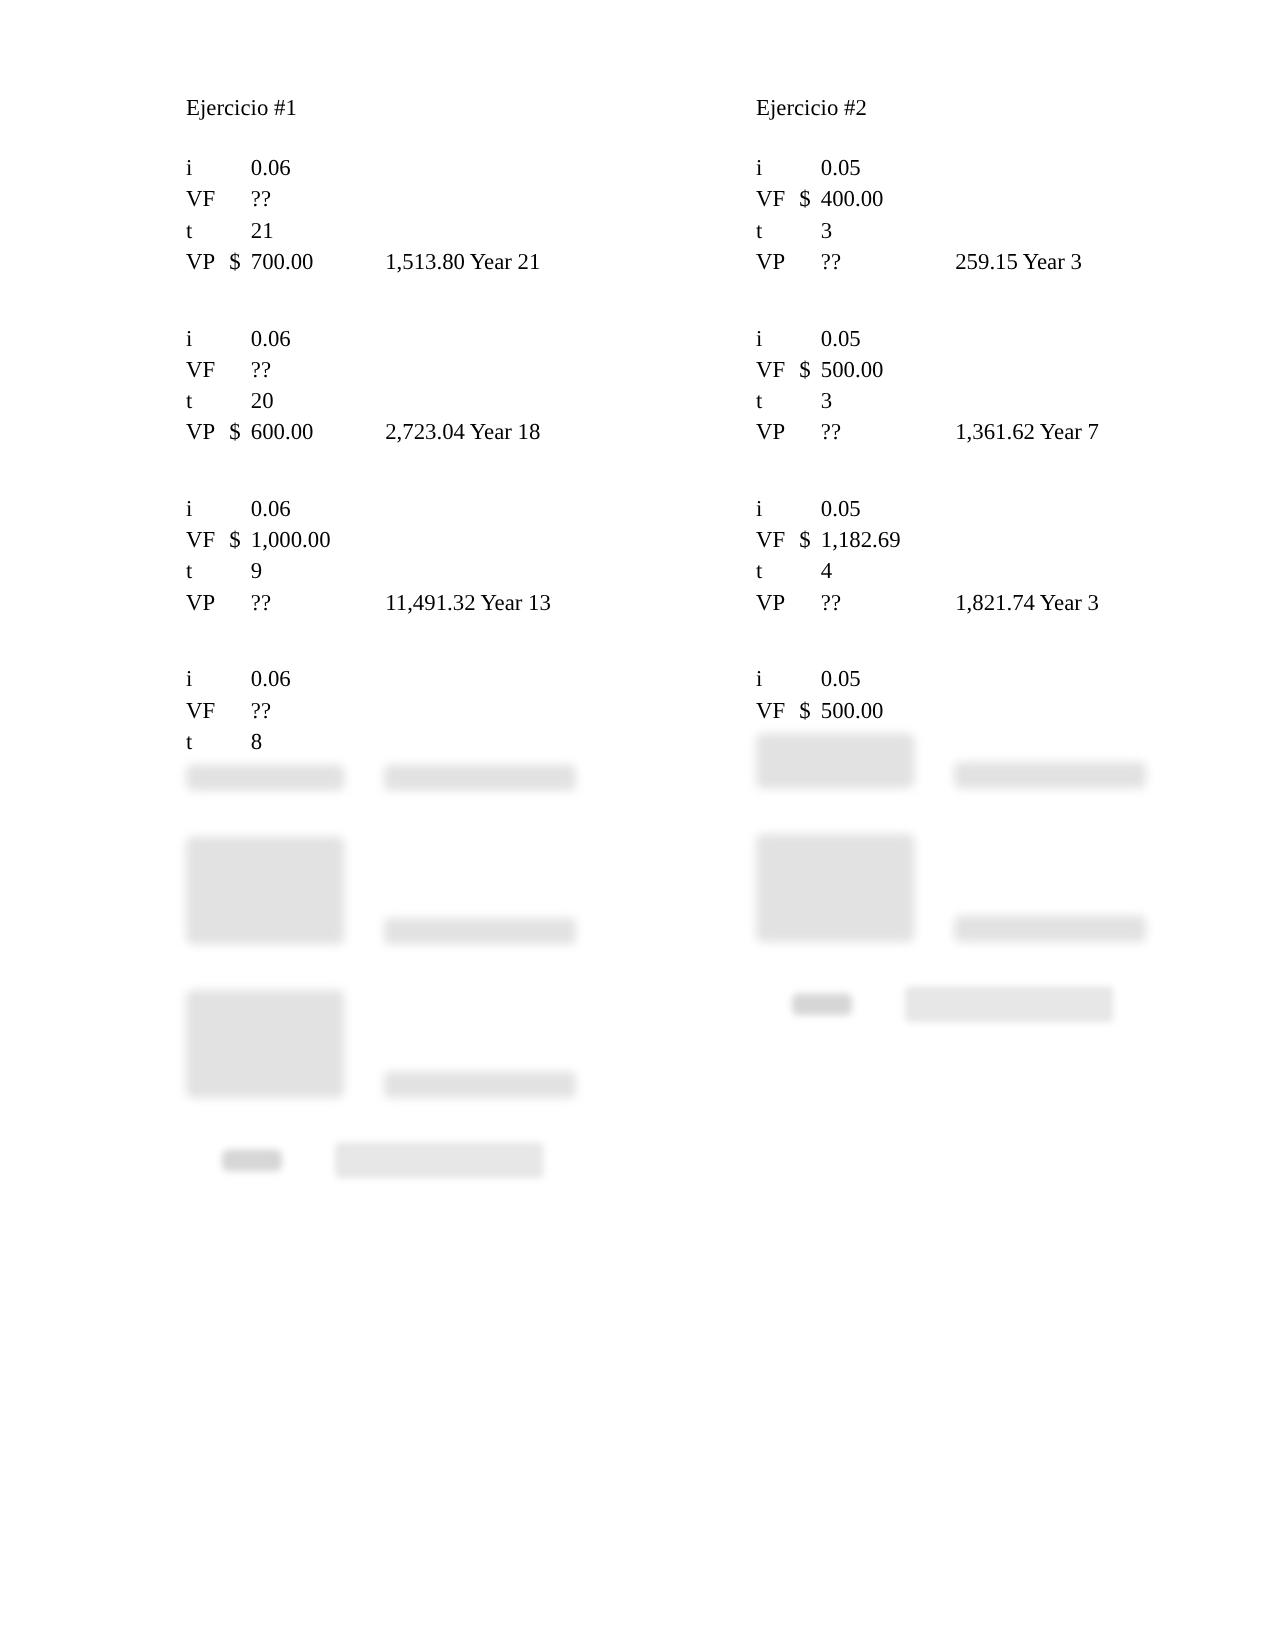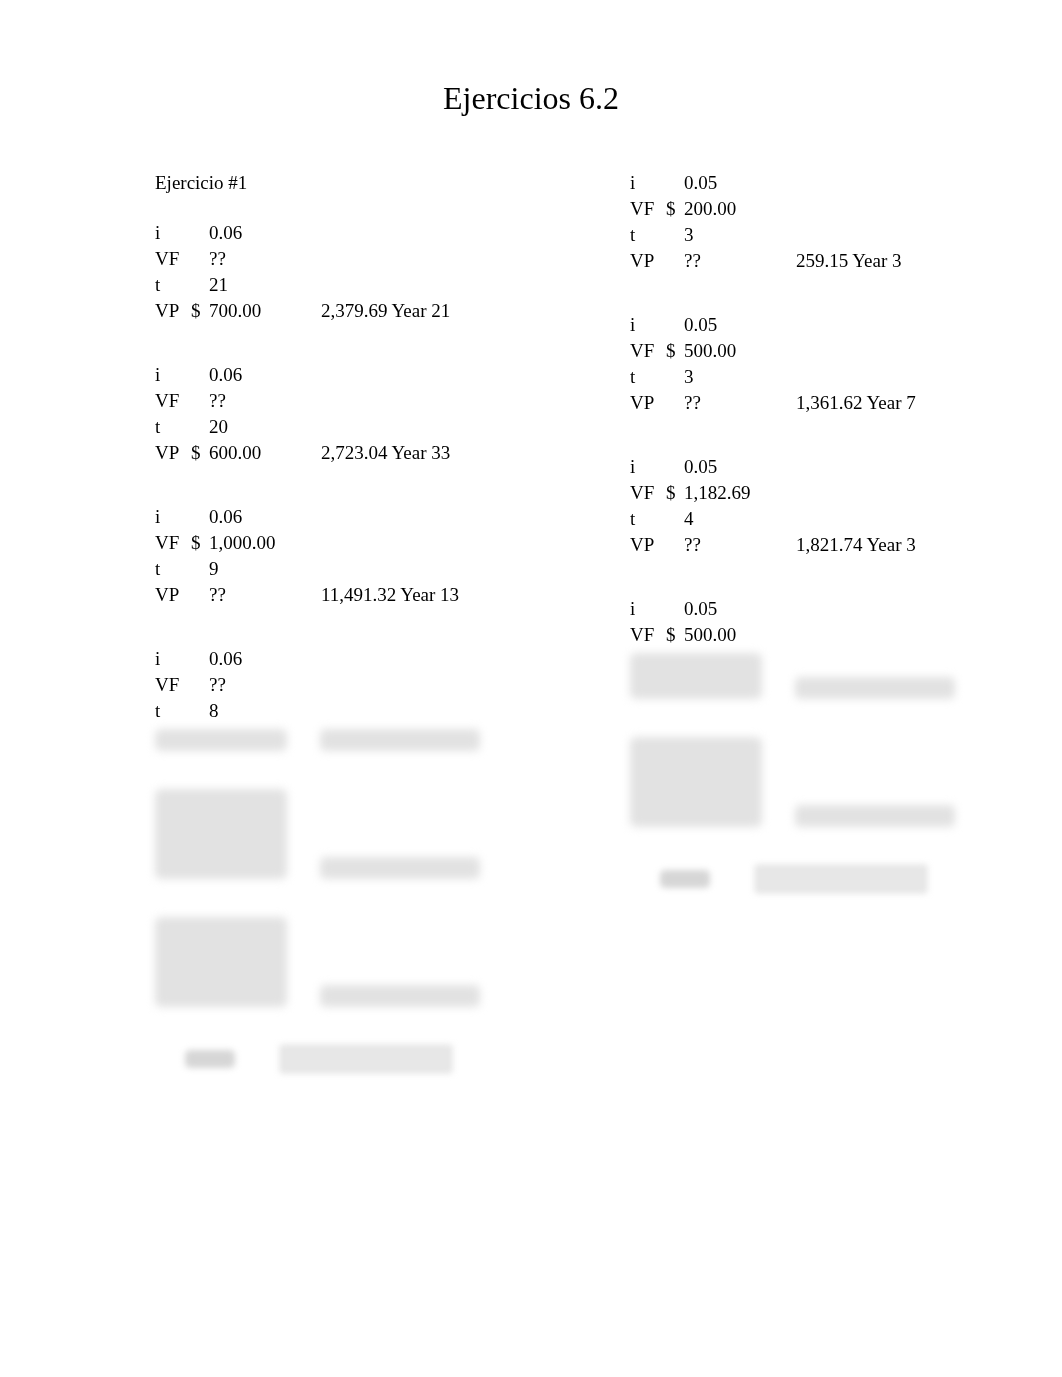--- a/index.html
+++ b/index.html
@@ -126,21 +126,20 @@
     border: 1px solid #d0d0d0;
     border-radius: 2px;
     filter: blur(3px);
     margin-left: 45px;
   }
 </style>
 </head>
 <body>
 
 <div class="page">
-  <div class="title">Ejercicios 6.2</div>
 
   <div class="columns">
 
     <div class="col">
       <div class="subhead">Ejercicio #1</div>
 
       <div class="block">
         <div class="row">
           <span class="label">i</span>
           <span class="cur"></span>
@@ -153,21 +152,21 @@
         </div>
         <div class="row">
           <span class="label">t</span>
           <span class="cur"></span>
           <span class="val">21</span>
         </div>
         <div class="row">
           <span class="label">VP</span>
           <span class="cur">$</span>
           <span class="val">700.00</span>
-          <span class="result">2,379.69 Year 21</span>
+          <span class="result">1,513.80 Year 21</span>
         </div>
       </div>
 
       <div class="block">
         <div class="row">
           <span class="label">i</span>
           <span class="cur"></span>
           <span class="val">0.06</span>
         </div>
         <div class="row">
@@ -177,21 +176,21 @@
         </div>
         <div class="row">
           <span class="label">t</span>
           <span class="cur"></span>
           <span class="val">20</span>
         </div>
         <div class="row">
           <span class="label">VP</span>
           <span class="cur">$</span>
           <span class="val">600.00</span>
-          <span class="result">2,723.04 Year 33</span>
+          <span class="result">2,723.04 Year 18</span>
         </div>
       </div>
 
       <div class="block">
         <div class="row">
           <span class="label">i</span>
           <span class="cur"></span>
           <span class="val">0.06</span>
         </div>
         <div class="row">
@@ -246,31 +245,32 @@
         <div class="blur-box blur-result"></div>
       </div>
 
       <div class="total-row">
         <div class="blur-word"></div>
         <div class="blur-amount"></div>
       </div>
     </div>
 
     <div class="col">
+      <div class="subhead">Ejercicio #2</div>
 
       <div class="block">
         <div class="row">
           <span class="label">i</span>
           <span class="cur"></span>
           <span class="val">0.05</span>
         </div>
         <div class="row">
           <span class="label">VF</span>
           <span class="cur">$</span>
-          <span class="val">200.00</span>
+          <span class="val">400.00</span>
         </div>
         <div class="row">
           <span class="label">t</span>
           <span class="cur"></span>
           <span class="val">3</span>
         </div>
         <div class="row">
           <span class="label">VP</span>
           <span class="cur"></span>
           <span class="val">??</span>

